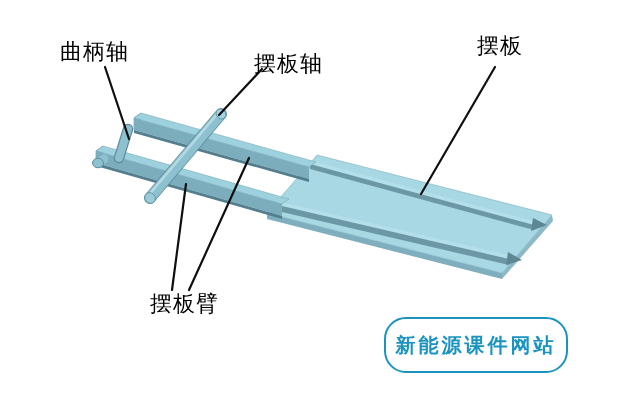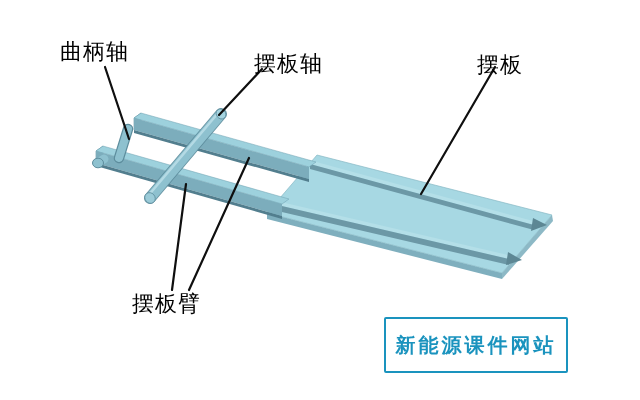--- a/index.html
+++ b/index.html
@@ -13,21 +13,21 @@
     letter-spacing:1px;
     white-space:nowrap;
     line-height:1.1;
   }
   .watermark{
     position:absolute;
     left:384px;top:317px;
     width:184px;height:56px;
     box-sizing:border-box;
     border:2.5px solid #1a93be;
-    border-radius:2px;
+    border-radius:22px;
     display:flex;flex-direction:column;
     align-items:center;justify-content:center;
     color:#1a93be;
     font-weight:bold;
   }
   .watermark .site-name{font-size:20px;letter-spacing:3px;line-height:23px;}
   .watermark .site-url{font-size:22px;letter-spacing:0.5px;line-height:24px;}
 </style>
 </head>
 <body>
@@ -91,21 +91,21 @@
       <line x1="495" y1="67" x2="421" y2="194"></line>
       <line x1="172" y1="290" x2="186" y2="184"></line>
       <line x1="189" y1="290" x2="249" y2="158"></line>
     </g>
   </svg>
 
   <div class="part-label" style="left:60px;top:40px;">曲柄轴</div>
 
   <div class="part-label" style="left:254px;top:52px;">摆板轴</div>
 
-  <div class="part-label" style="left:477px;top:53px;">摆板</div>
+  <div class="part-label" style="left:477px;top:34px;">摆板</div>
 
-  <div class="part-label" style="left:132px;top:292px;">摆板臂</div>
+  <div class="part-label" style="left:150px;top:292px;">摆板臂</div>
 
   <div class="watermark">
     <div class="site-name">新能源课件网站</div>
   </div>
 
 </div>
 
 </body></html>

